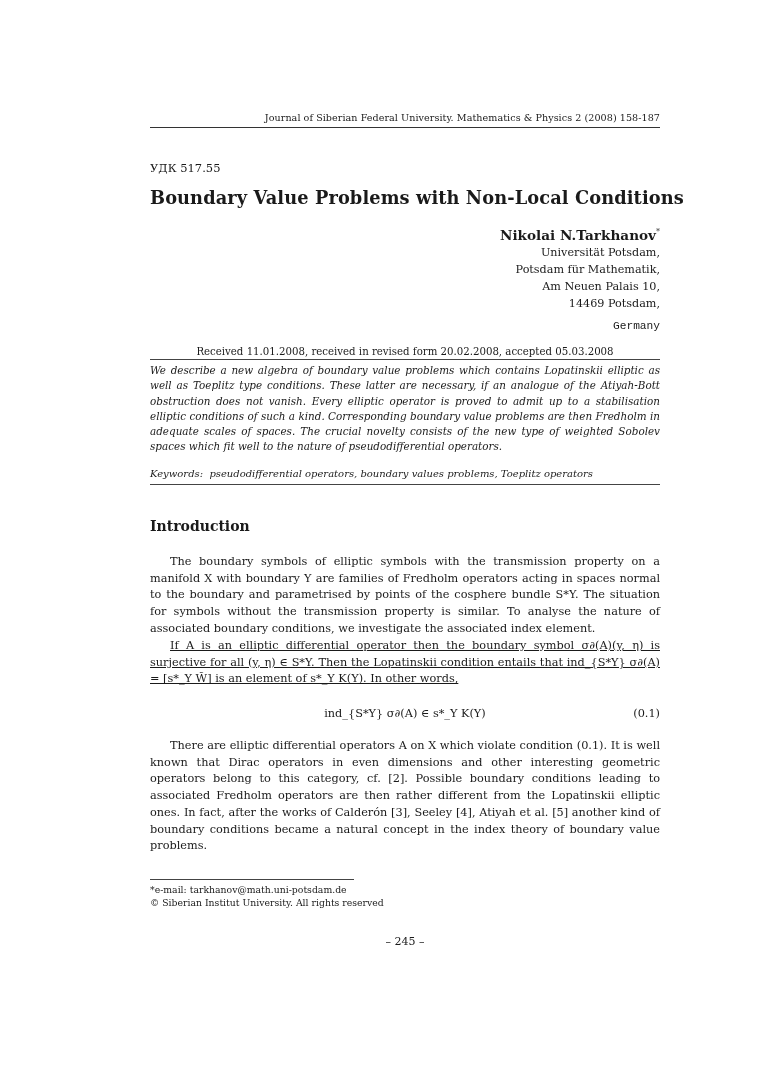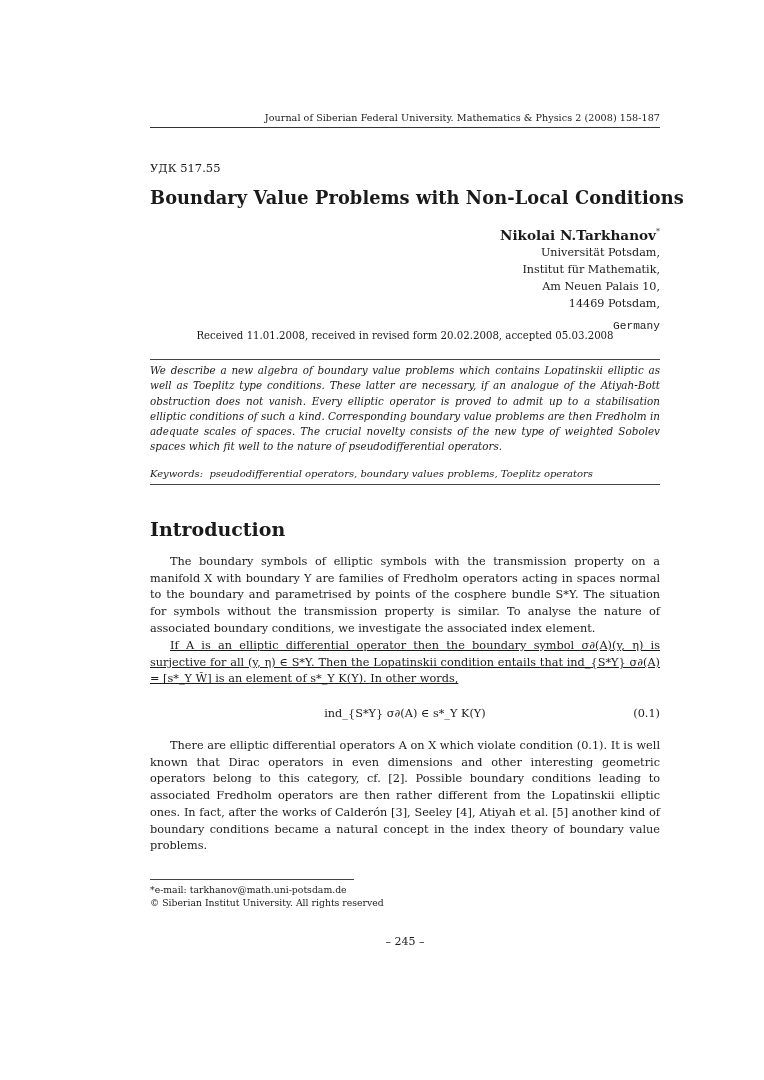--- a/index.html
+++ b/index.html
@@ -18,33 +18,33 @@
   .title {
     position: absolute; top: 187px; left: 0; width: 510px;
     font-size: 17.8px; font-weight: bold; letter-spacing: 0.1px; white-space: nowrap;
   }
   .author-block { position: absolute; top: 226px; right: 0; text-align: right; }
   .author-name { font-size: 13.6px; font-weight: bold; line-height: 18px; white-space: nowrap; }
   .author-name sup { font-size: 8px; font-weight: normal; }
   .affil { font-size: 11.2px; line-height: 17px; white-space: nowrap; }
   .affil.country { margin-top: 6px; font-family: Liberation Mono, monospace; }
   .received {
-    position: absolute; top: 330px; left: 0; width: 510px; text-align: center;
+    position: absolute; top: 346px; left: 0; width: 510px; text-align: center;
     font-size: 10.2px;
   }
   .rule { position: absolute; left: 0; width: 510px; height: 1px; background: #444; }
   .abstract {
     position: absolute; top: 363px; left: 0; width: 510px;
     font-size: 10.4px; line-height: 15.3px; font-style: italic; text-align: justify;
   }
   .keywords {
     position: absolute; top: 468px; left: 0; width: 510px;
     font-size: 10px; font-style: italic; white-space: nowrap;
   }
-  .section-title { position: absolute; top: 518px; left: 0; font-size: 19px; font-weight: bold; }
+  .section-title { position: absolute; top: 518px; left: 0; font-size: 14px; font-weight: bold; }
   .body-text {
     position: absolute; left: 0; width: 510px;
     font-size: 11.3px; line-height: 16.7px; text-align: justify;
   }
   .body-text p { margin: 0; text-indent: 20px; }
   .body-text p.noindent { text-indent: 0; }
   .equation { position: absolute; top: 707px; left: 0; width: 510px; height: 18px; font-size: 11.3px; }
   .eq-body { position: absolute; left: 0; width: 510px; text-align: center; }
   .eq-num { position: absolute; right: 0; }
   .footnote-rule { position: absolute; top: 879px; left: 0; width: 204px; height: 1px; background: #444; }
@@ -60,21 +60,21 @@
   <div class="running-head">Journal of Siberian Federal University. Mathematics &amp; Physics 2 (2008) 158-187</div>
   <div class="head-rule"></div>
 
   <div class="udk">УДК 517.55</div>
 
   <div class="title">Boundary Value Problems with Non-Local Conditions</div>
 
   <div class="author-block">
     <div class="author-name"><span>Nikolai N.Tarkhanov</span><sup>*</sup></div>
     <div class="affil">Universität Potsdam,</div>
-    <div class="affil">Institut für Mathematik,</div>
+    <div class="affil">Potsdam für Mathematik,</div>
     <div class="affil">Am Neuen Palais 10,</div>
     <div class="affil">14469 Potsdam,</div>
     <div class="affil country">Germany</div>
   </div>
 
   <div class="received">Received 11.01.2008, received in revised form 20.02.2008, accepted 05.03.2008</div>
   <div class="rule" style="top:359px;"></div>
 
   <div class="abstract">We describe a new algebra of boundary value problems which contains Lopatinskii elliptic as well as Toeplitz type conditions. These latter are necessary, if an analogue of the Atiyah-Bott obstruction does not vanish. Every elliptic operator is proved to admit up to a stabilisation elliptic conditions of such a kind. Corresponding boundary value problems are then Fredholm in adequate scales of spaces. The crucial novelty consists of the new type of weighted Sobolev spaces which fit well to the nature of pseudodifferential operators.</div>
 

